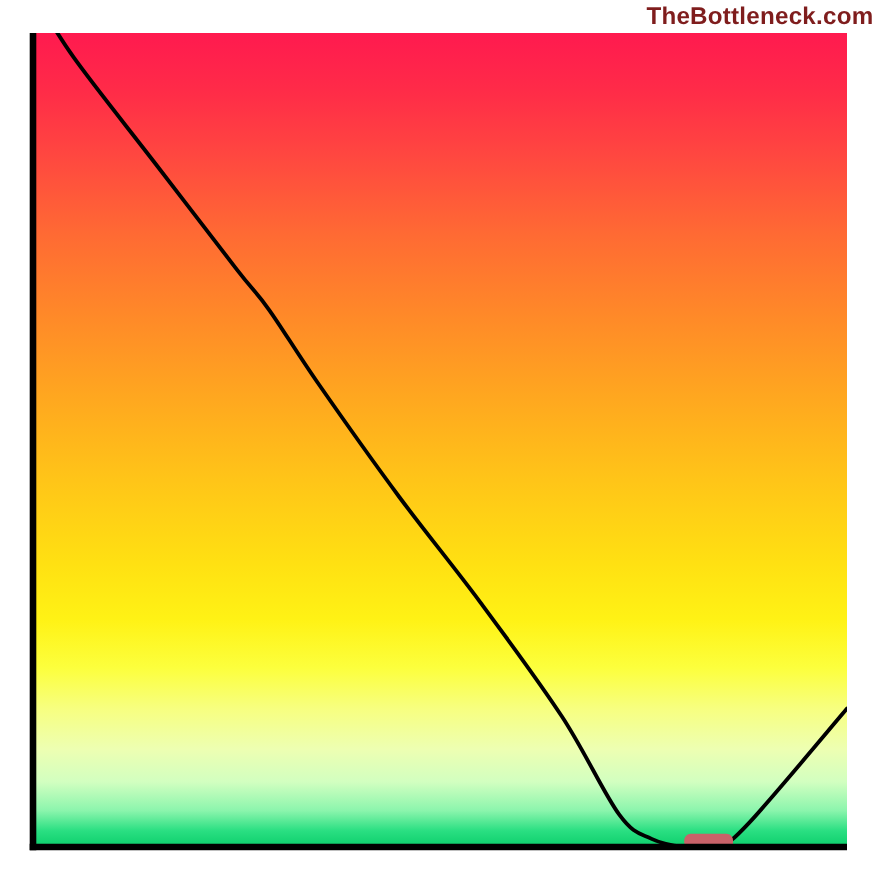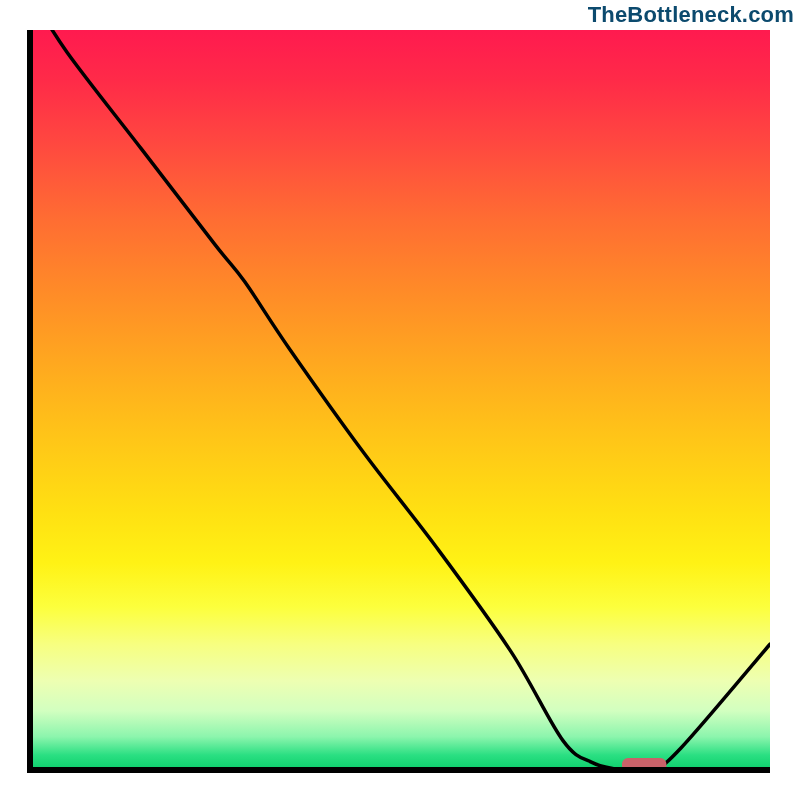--- a/index.html
+++ b/index.html
@@ -14,21 +14,21 @@
     position: relative;
     width: 800px;
     height: 800px;
   }
   .watermark {
     position: absolute;
     top: 2px;
     right: 6px;
     font-size: 22px;
     font-weight: 600;
-    color: #0c4a6e;
+    color: #7f1d1d;
     letter-spacing: 0.2px;
     z-index: 50;
   }
   svg.chart {
     position: absolute;
     left: 0;
     top: 0;
     width: 800px;
     height: 800px;
   }

